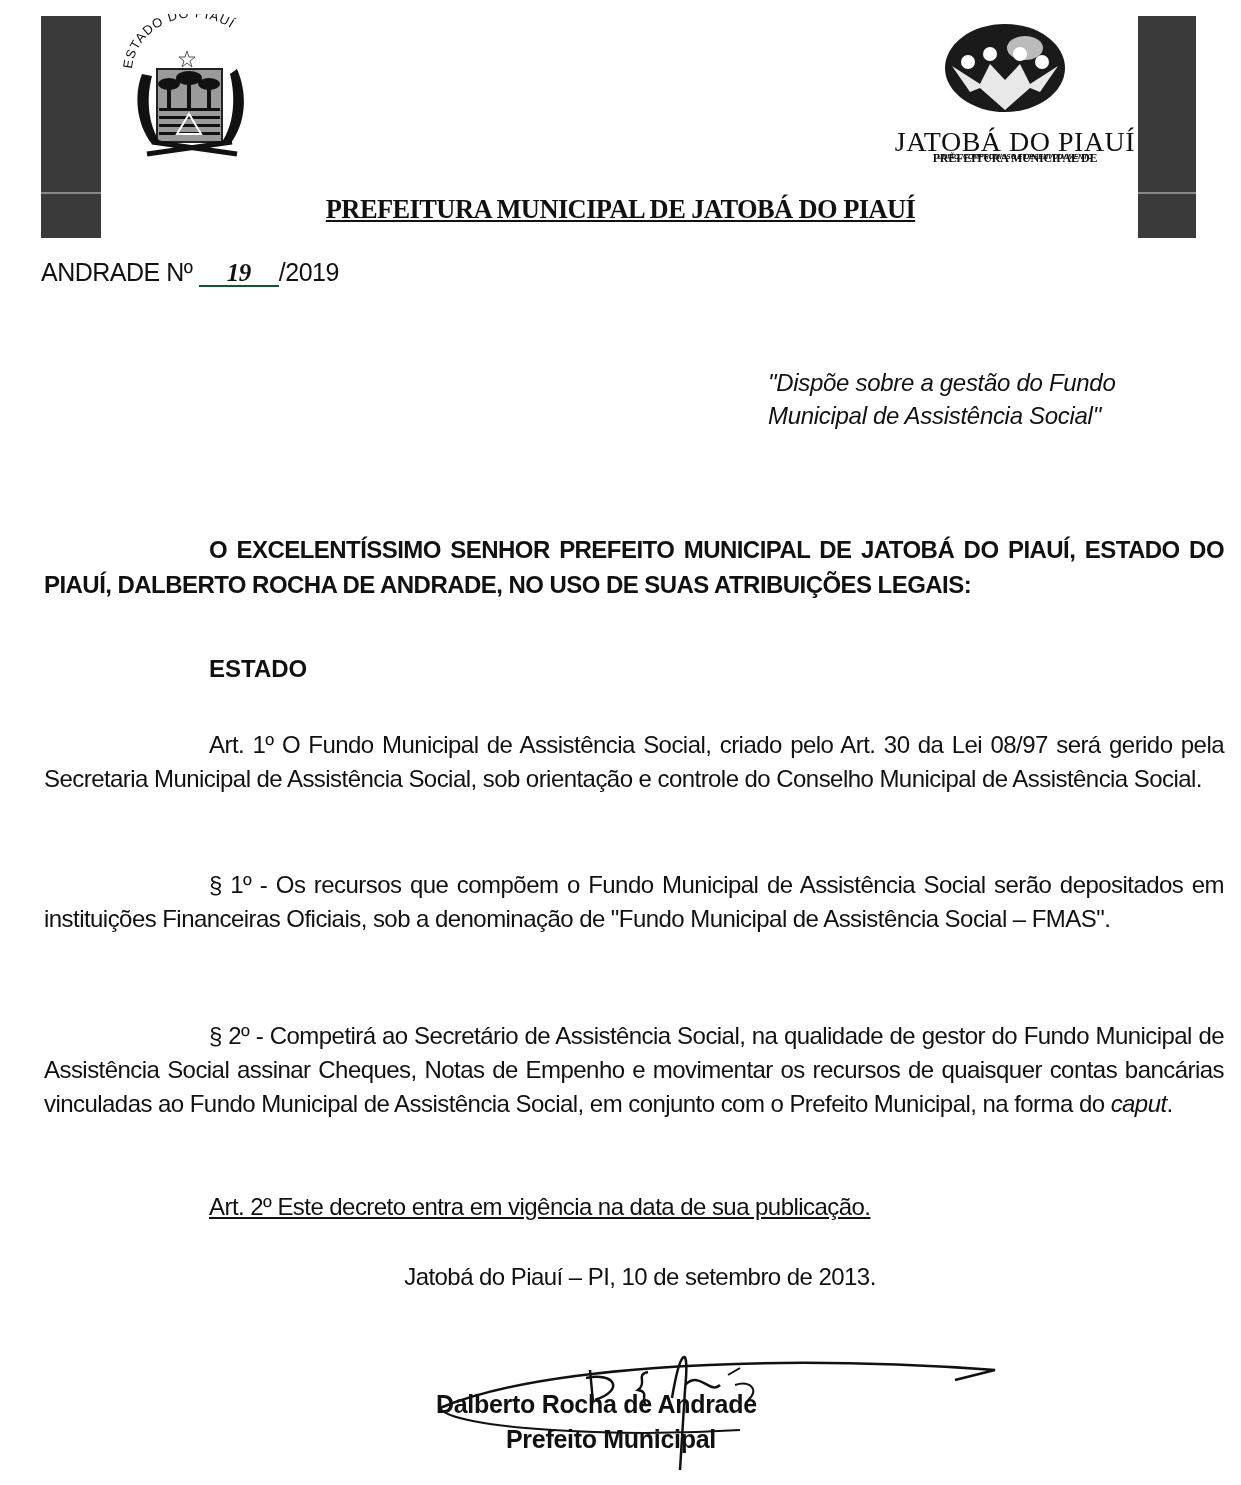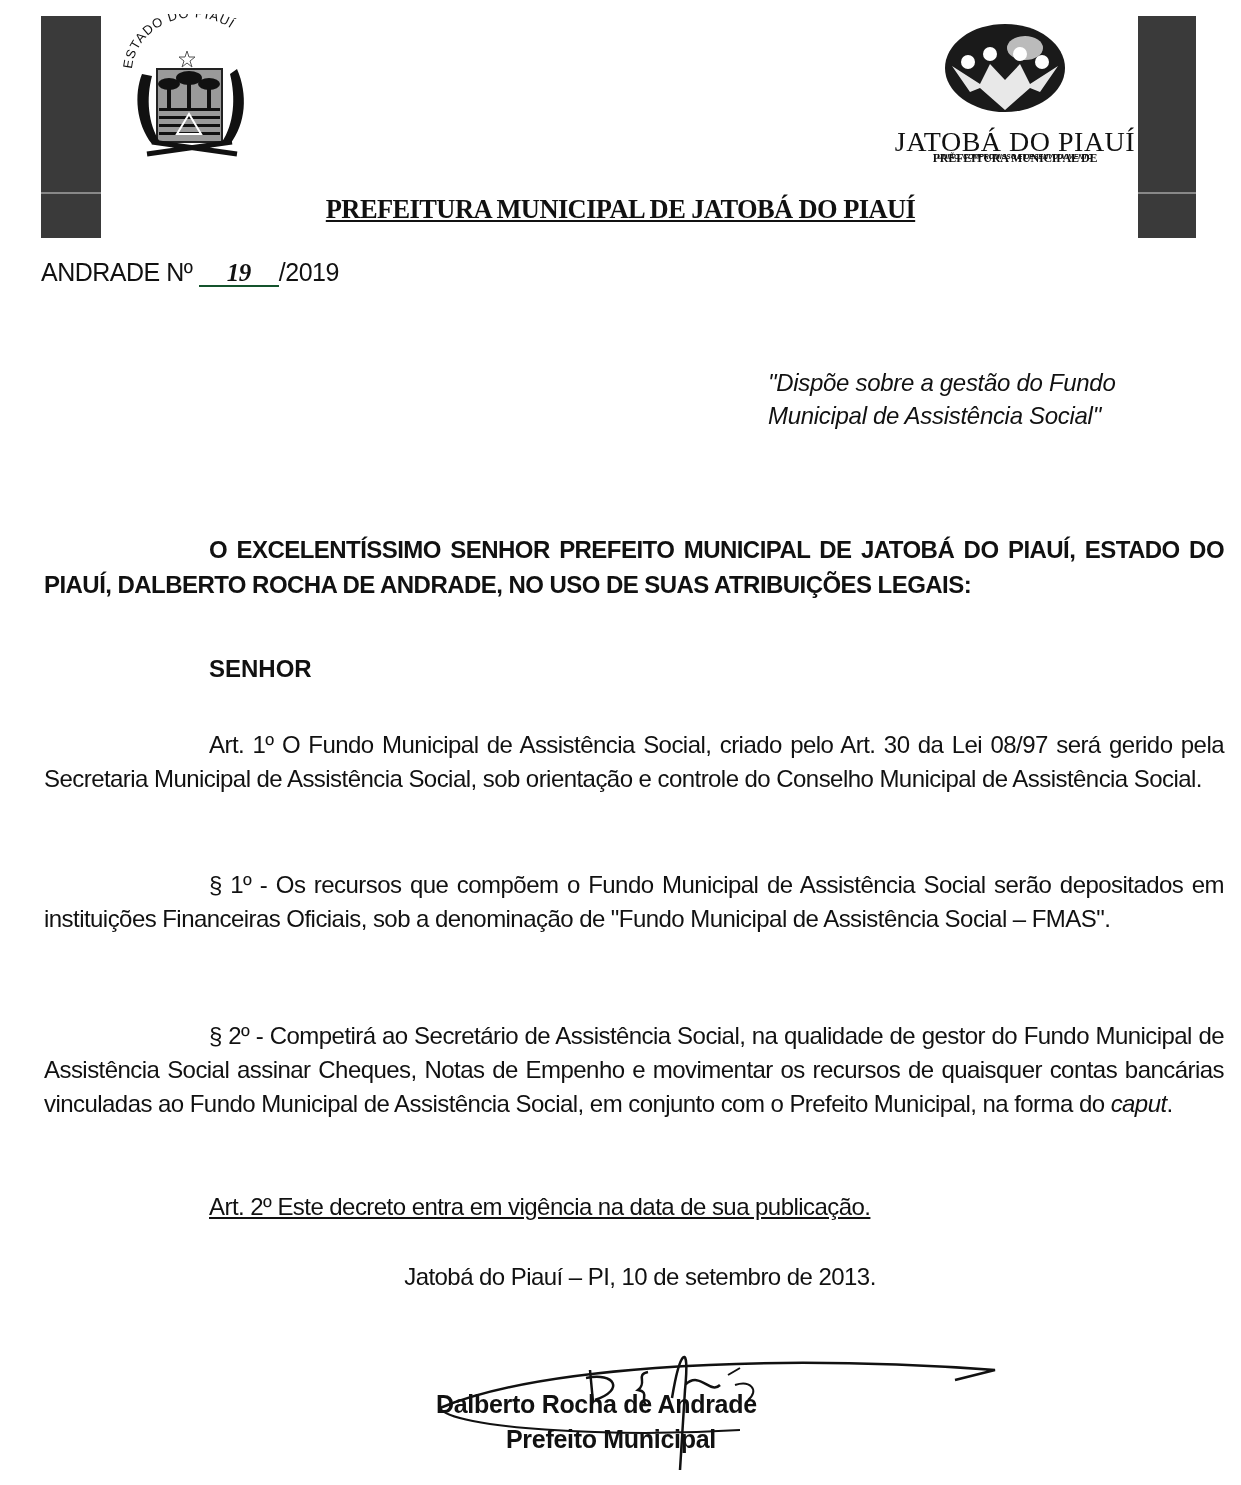--- a/index.html
+++ b/index.html
@@ -121,21 +121,21 @@
   <span class="decree-num">19</span><span>/2019</span>
 </div>
 
 <div class="ementa">
   <div>"Dispõe sobre a gestão do Fundo</div>
   <div>Municipal de Assistência Social"</div>
 </div>
 
 <div class="body-block preamble justify indent">O EXCELENTÍSSIMO SENHOR PREFEITO MUNICIPAL DE JATOBÁ DO PIAUÍ, ESTADO DO PIAUÍ, DALBERTO ROCHA DE ANDRADE, NO USO DE SUAS ATRIBUIÇÕES LEGAIS:</div>
 
-<div class="decreta">SENHOR</div>
+<div class="decreta">ESTADO</div>
 
 <div class="body-block art1 justify indent">Art. 1º O Fundo Municipal de Assistência Social, criado pelo Art. 30 da Lei 08/97 será gerido pela Secretaria Municipal de Assistência Social, sob orientação e controle do Conselho Municipal de Assistência Social.</div>
 
 <div class="body-block par1 justify indent">§ 1º - Os recursos que compõem o Fundo Municipal de Assistência Social serão depositados em instituições Financeiras Oficiais, sob a denominação de "Fundo Municipal de Assistência Social – FMAS".</div>
 
 <div class="body-block par2 justify indent"><span>§ 2º - Competirá ao Secretário de Assistência Social, na qualidade de gestor do Fundo Municipal de Assistência Social assinar Cheques, Notas de Empenho e movimentar os recursos de quaisquer contas bancárias vinculadas ao Fundo Municipal de Assistência Social, em conjunto com o Prefeito Municipal, na forma do </span><em>caput</em><span>.</span></div>
 
 <div class="art2">Art. 2º Este decreto entra em vigência na data de sua publicação.</div>
 
 <div class="place-date">Jatobá do Piauí – PI, 10 de setembro de 2013.</div>

